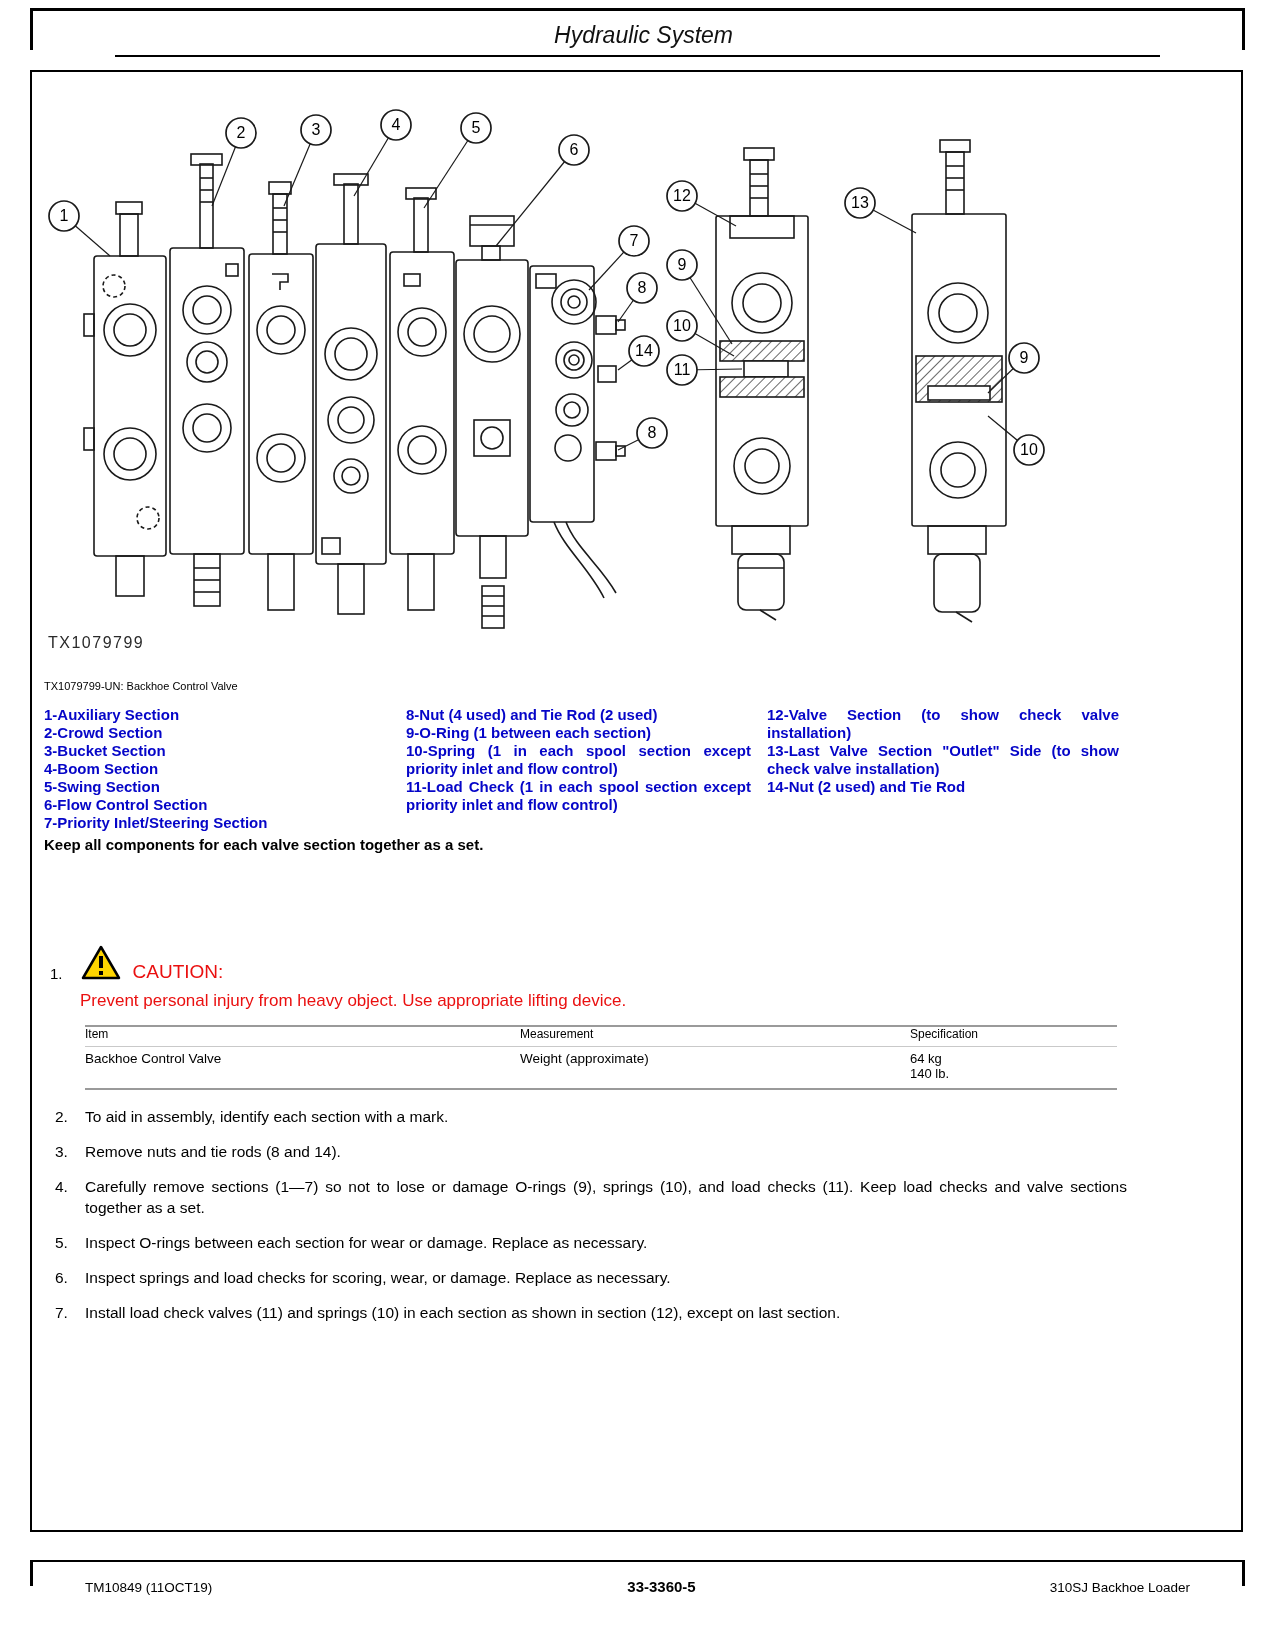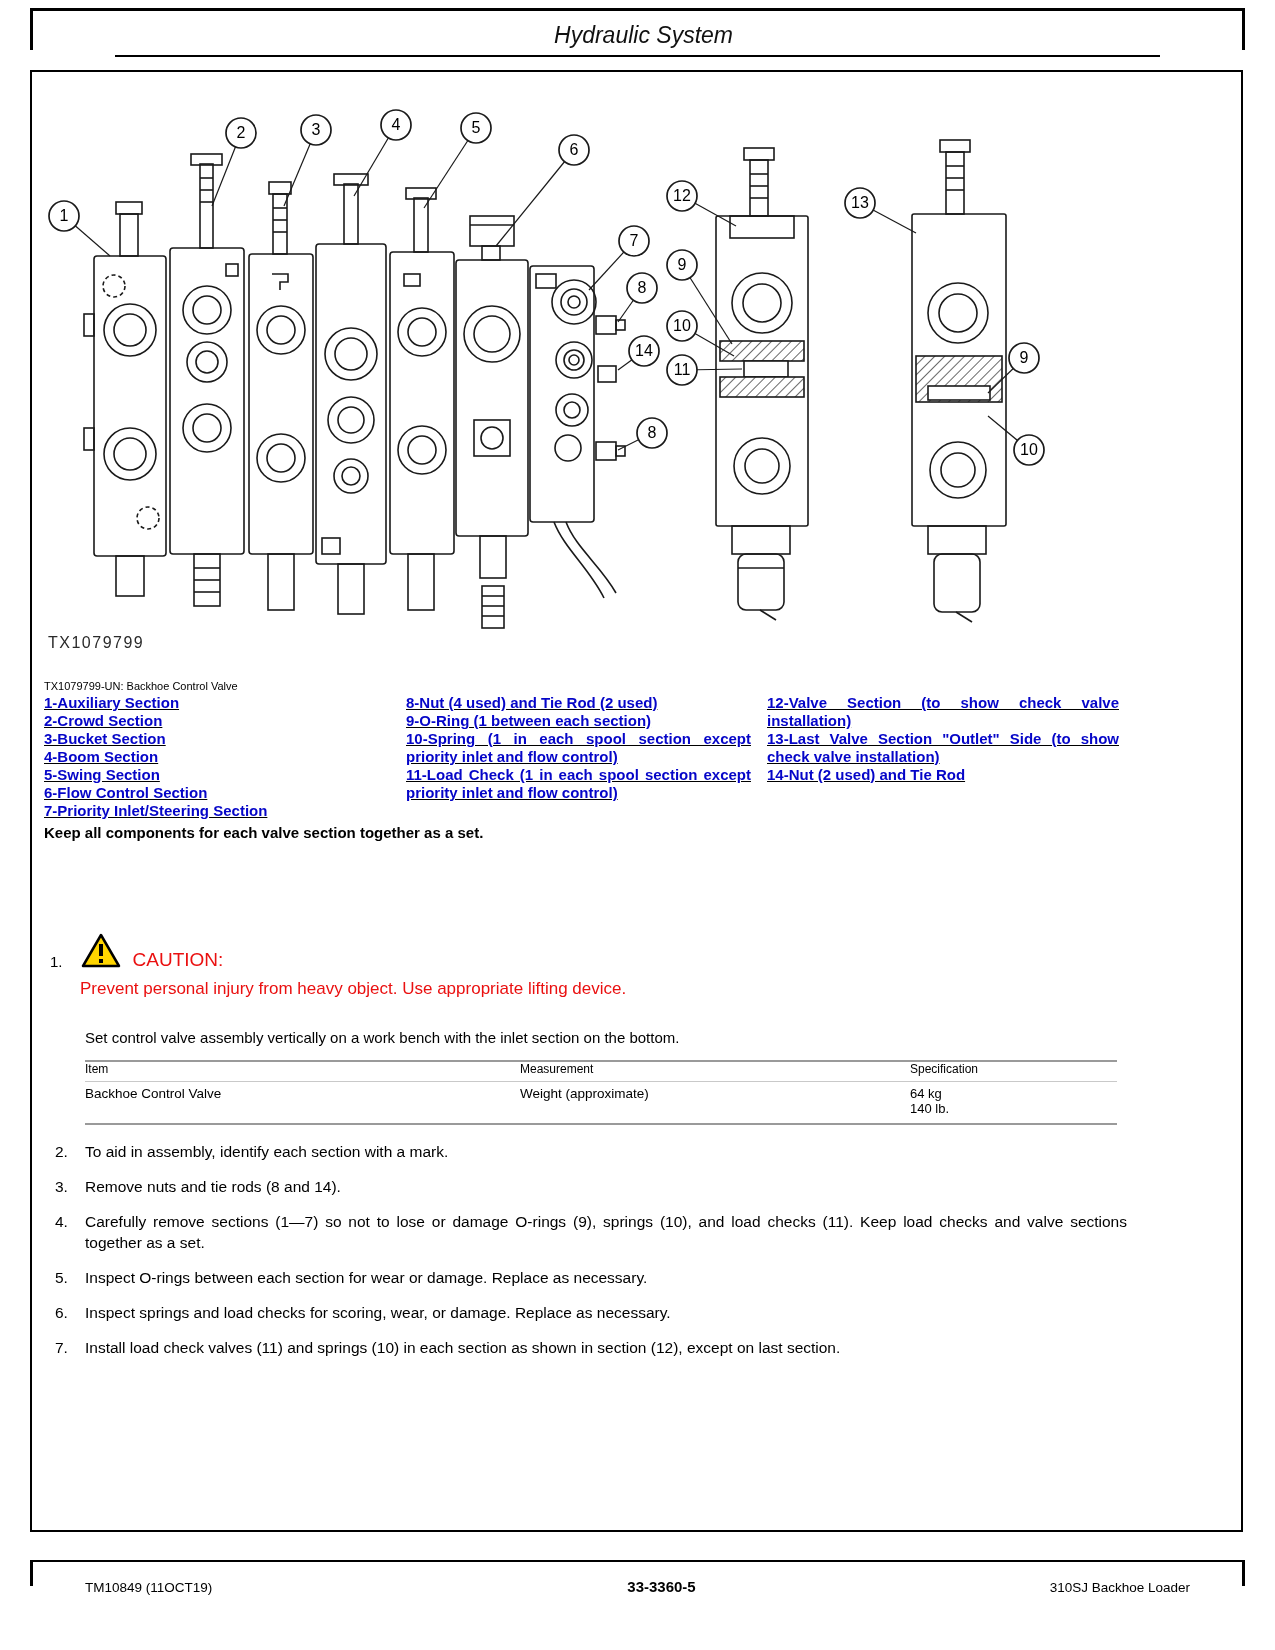--- a/index.html
+++ b/index.html
@@ -23,21 +23,21 @@
   svg .draw { fill:none; stroke:#1a1a1a; stroke-width:1.6; }
   svg .leader { stroke:#1a1a1a; stroke-width:1.2; }
   svg .callout circle { fill:#fff; stroke:#1a1a1a; stroke-width:1.7; }
   svg .callout text { text-anchor:middle; font-size:16px; fill:#000; stroke:none;
                       font-family:"Liberation Sans", sans-serif; }
   svg .fig-id { font-size:16px; fill:#2a2a2a; stroke:none; letter-spacing:1.5px;
                 font-family:"Liberation Sans", sans-serif; }
   .fig-caption { margin-top:12px; font-size:11px; }
   
   .legend-heading { margin-top:6px; font-size:15px; color:var(--legend-blue, #0000cc); }
-  .legend-cols { display:flex; margin-top:2px;text-decoration:underline; }
+  .legend-cols { display:flex; margin-top:14px; }
   .legend-col { color:var(--legend-blue, #0000cc); font-size:15px; font-weight:bold; line-height:18px; }
   .legend-col .li { text-align:justify; }
   .col1 { width:362px; }
   .col2 { width:361px; box-sizing:border-box; padding-right:16px; }
   .col3 { width:352px; }
   
   .important-heading { margin-top:24px; font-size:15px; font-weight:bold; }
   .important-text { margin-top:4px; font-size:15px; font-weight:bold; }
   
   .step1-row { margin:92px 0 0 6px; display:flex; align-items:flex-end; }
@@ -369,21 +369,20 @@
       <svg width="40" height="36" viewBox="0 0 40 36">
         <path d="M20 2 L38 33 L2 33 Z" fill="var(--warn-yellow, #ffd500)" stroke="#000" stroke-width="2.5" stroke-linejoin="round"></path>
         <rect x="18" y="11" width="4" height="12" fill="#000"></rect>
         <rect x="18" y="26" width="4" height="4" fill="#000"></rect>
       </svg>
     </span>
     <span class="caution-label">CAUTION:</span>
   </div>
   <div class="caution-text">Prevent personal injury from heavy object. Use appropriate lifting device.</div>
 
-  <div class="step1-body">Set control valve assembly vertically on a work bench with the inlet section on the bottom.</div>
 
   <div class="spec-table">
     <div class="spec-header">
       <div>Item</div>
       <div>Measurement</div>
       <div>Specification</div>
     </div>
     <div class="spec-row">
       <div>Backhoe Control Valve</div>
       <div>Weight (approximate)</div>

